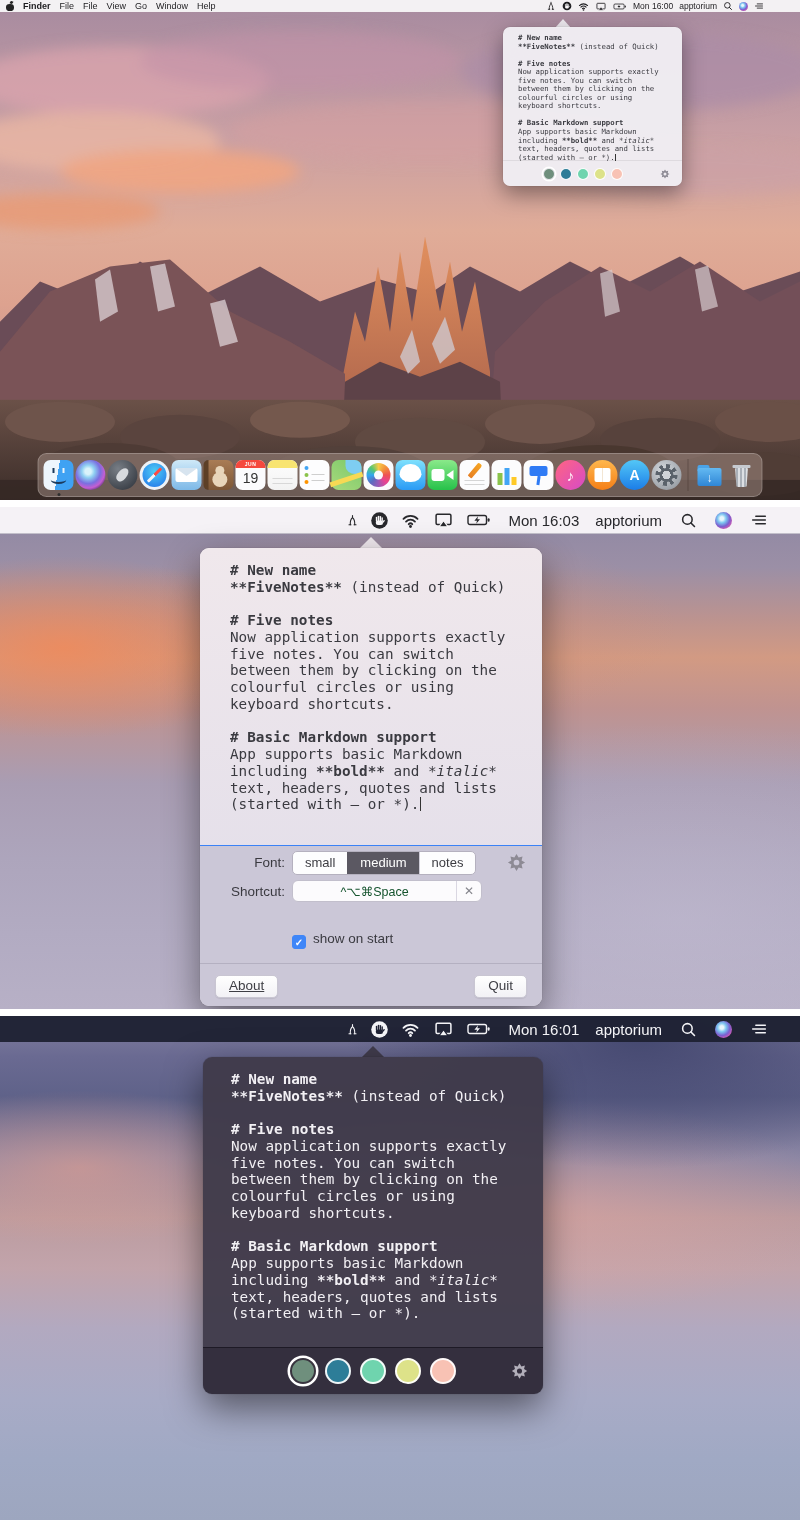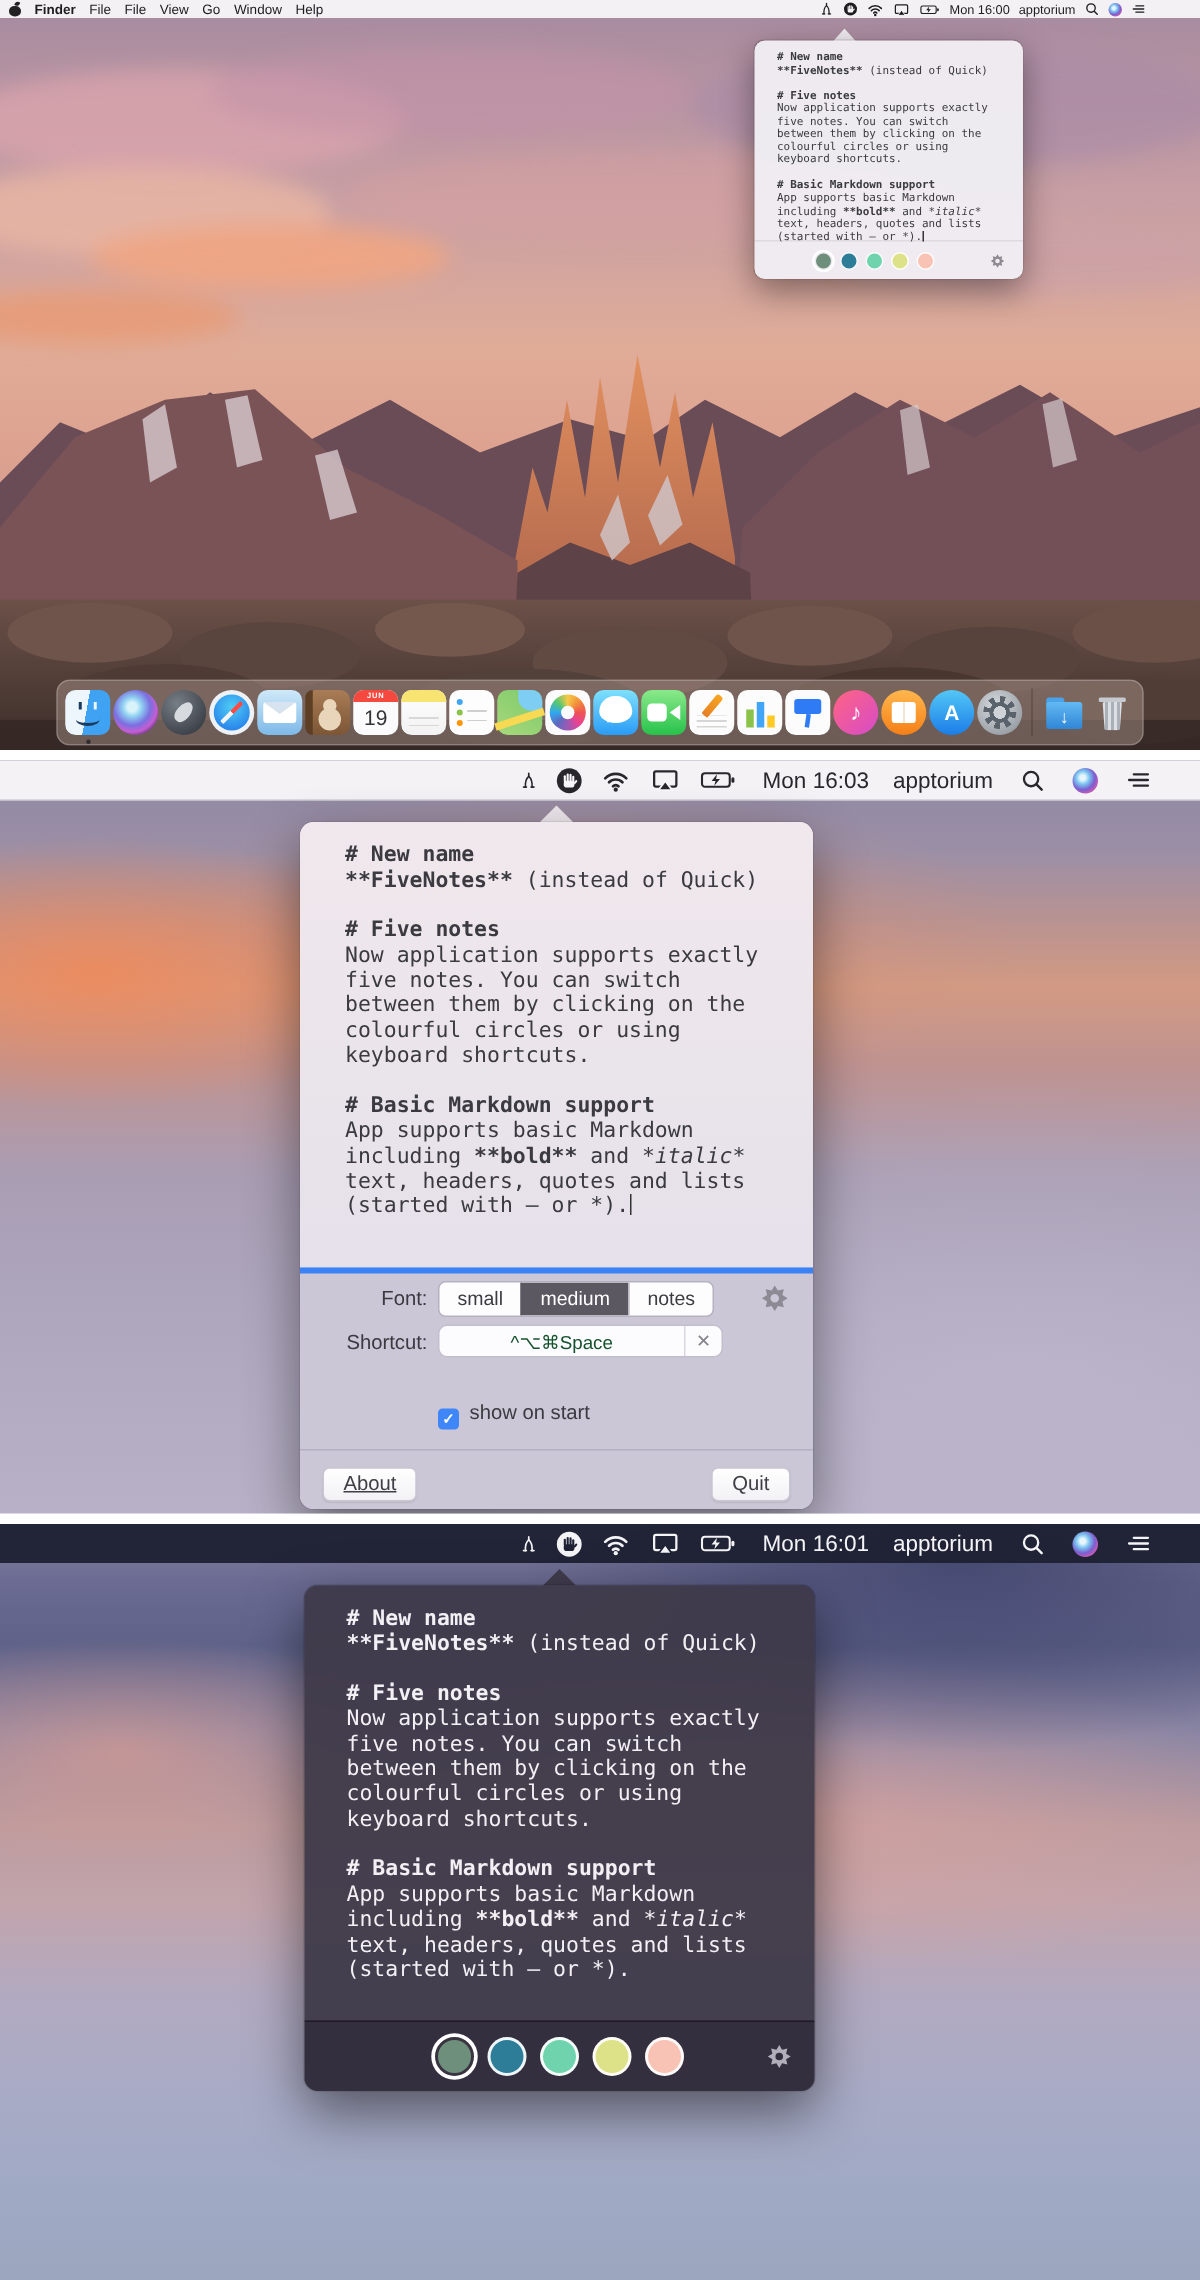--- a/index.html
+++ b/index.html
@@ -178,21 +178,21 @@
   .arrow-l{position:absolute;z-index:7;top:30px;left:360px;width:0;height:0;
     border-left:11px solid transparent;border-right:11px solid transparent;
     border-bottom:11px solid #efe8ed;}
   .pop-l{position:absolute;z-index:7;left:200px;top:41px;width:342px;height:458px;
     border-radius:9px;background:#e9e4ec;overflow:hidden;
     box-shadow:0 14px 36px rgba(0,0,0,.45),0 0 1px rgba(0,0,0,.4);}
   .pop-l-text{position:absolute;top:0;left:0;right:0;height:297px;
     background:linear-gradient(180deg,#f0e8ec,#e5e0ea);padding:14px 0 0 30px;
     font-size:14.3px;color:#3a3a40;}
   .pop-l-set{position:absolute;top:297px;left:0;right:0;bottom:0;background:#cbc7d7;
-    border-top:4px solid #3b82f6;font-size:13.5px;color:#3a3a40;}
+    border-top:1px solid #3b82f6;font-size:13.5px;color:#3a3a40;}
   .srow{position:absolute;left:0;right:0;height:23px;}
   .srow .lbl{position:absolute;left:0;width:85px;text-align:right;line-height:23px;}
   .srow .ctrl{position:absolute;left:92px;top:0;}
   .row-font{top:5px;} .row-shortcut{top:34px;} .row-stay{top:62px;} .row-show{top:85px;}
   .segmented{display:flex;height:22px;border:1px solid #b5b1bf;border-radius:5px;
     overflow:hidden;background:#fdfdfe;}
   .seg{padding:0 12px;font-size:13px;line-height:22px;color:#3c3c42;border-left:1px solid #cfccd8;}
   .seg:first-child{border-left:none;}
   .seg.on{background:#5b5862;border-left-color:#5b5862;color:#fff;}
   .set-gear{position:absolute;top:7px;right:16px;}

